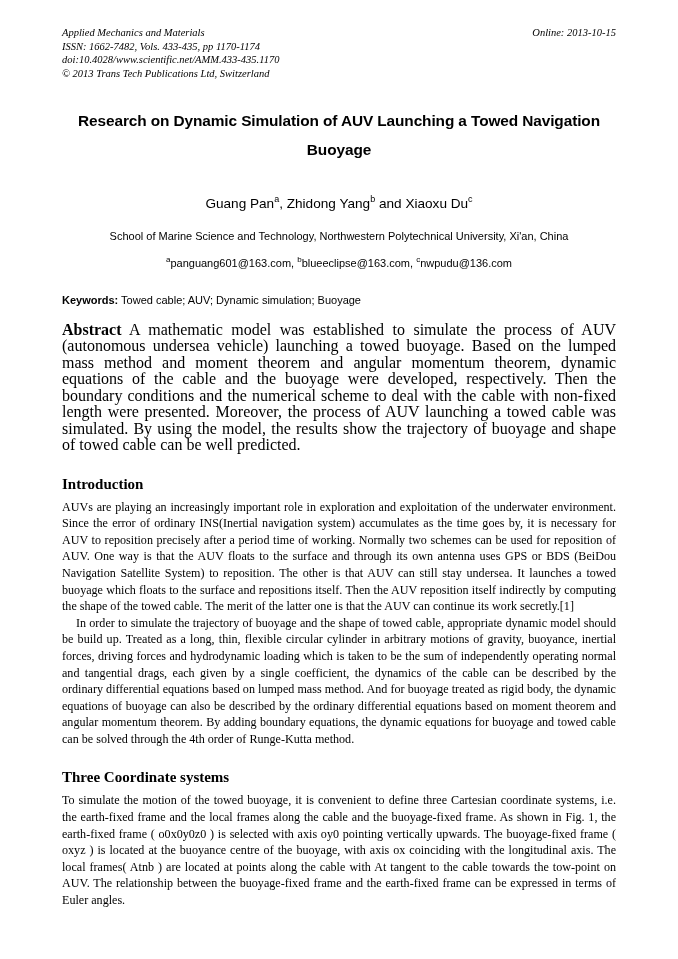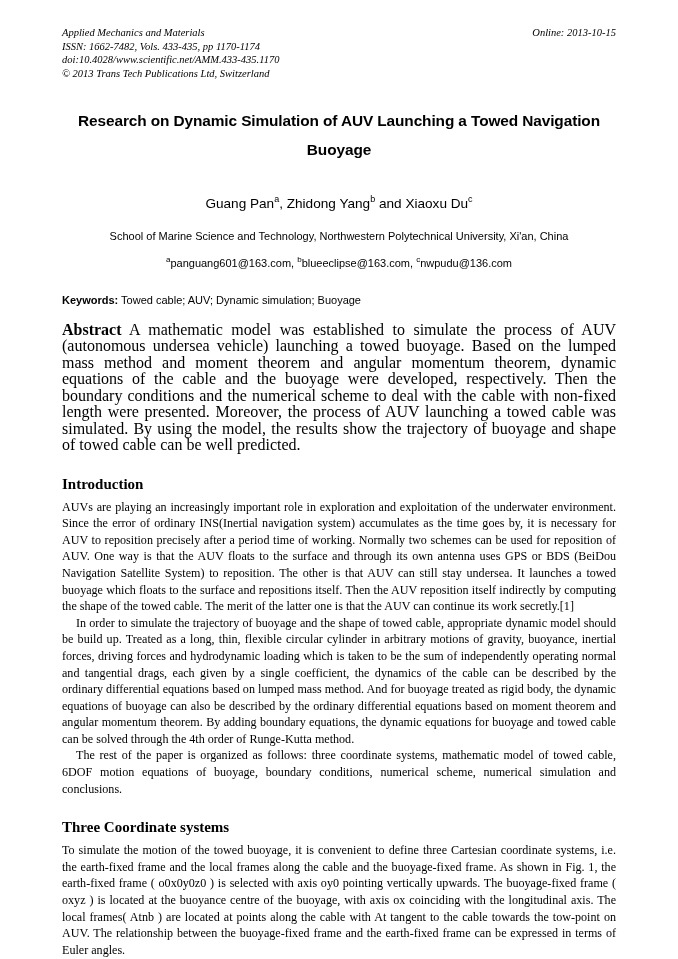--- a/index.html
+++ b/index.html
@@ -157,18 +157,17 @@
     <span class="kw-label">Keywords:</span><span> Towed cable; AUV; Dynamic simulation; Buoyage</span>
   </div>
 
   <div class="abstract">
     <span class="ab-label">Abstract</span><span> A mathematic model was established to simulate the process of AUV (autonomous undersea vehicle) launching a towed buoyage. Based on the lumped mass method and moment theorem and angular momentum theorem, dynamic equations of the cable and the buoyage were developed, respectively. Then the boundary conditions and the numerical scheme to deal with the cable with non-fixed length were presented. Moreover, the process of AUV launching a towed cable was simulated. By using the model, the results show the trajectory of buoyage and shape of towed cable can be well predicted.</span>
   </div>
 
   <div class="section-head">Introduction</div>
   <div class="para">AUVs are playing an increasingly important role in exploration and exploitation of the underwater environment. Since the error of ordinary INS(Inertial navigation system) accumulates as the time goes by, it is necessary for AUV to reposition precisely after a period time of working. Normally two schemes can be used for reposition of AUV. One way is that the AUV floats to the surface and through its own antenna uses GPS or BDS (BeiDou Navigation Satellite System) to reposition. The other is that AUV can still stay undersea. It launches a towed buoyage which floats to the surface and repositions itself. Then the AUV reposition itself indirectly by computing the shape of the towed cable. The merit of the latter one is that the AUV can continue its work secretly.[1]</div>
   <div class="para indent">In order to simulate the trajectory of buoyage and the shape of towed cable, appropriate dynamic model should be build up. Treated as a long, thin, flexible circular cylinder in arbitrary motions of gravity, buoyance, inertial forces, driving forces and hydrodynamic loading which is taken to be the sum of independently operating normal and tangential drags, each given by a single coefficient, the dynamics of the cable can be described by the ordinary differential equations based on lumped mass method. And for buoyage treated as rigid body, the dynamic equations of buoyage can also be described by the ordinary differential equations based on moment theorem and angular momentum theorem. By adding boundary equations, the dynamic equations for buoyage and towed cable can be solved through the 4th order of Runge-Kutta method.</div>
-  <div class="para indent">The rest of the paper is organized as follows: three coordinate systems, mathematic model of towed cable, 6DOF motion equations of buoyage, boundary conditions, numerical scheme, numerical simulation and conclusions.</div>
 
   <div class="section-head">Three Coordinate systems</div>
   <div class="para">To simulate the motion of the towed buoyage, it is convenient to define three Cartesian coordinate systems, i.e. the earth-fixed frame and the local frames along the cable and the buoyage-fixed frame. As shown in Fig. 1, the earth-fixed frame ( o0x0y0z0 ) is selected with axis oy0 pointing vertically upwards. The buoyage-fixed frame ( oxyz ) is located at the buoyance centre of the buoyage, with axis ox coinciding with the longitudinal axis. The local frames( Atnb ) are located at points along the cable with At tangent to the cable towards the tow-point on AUV. The relationship between the buoyage-fixed frame and the earth-fixed frame can be expressed in terms of Euler angles.</div>
 
 </div>
 
 </body></html>

